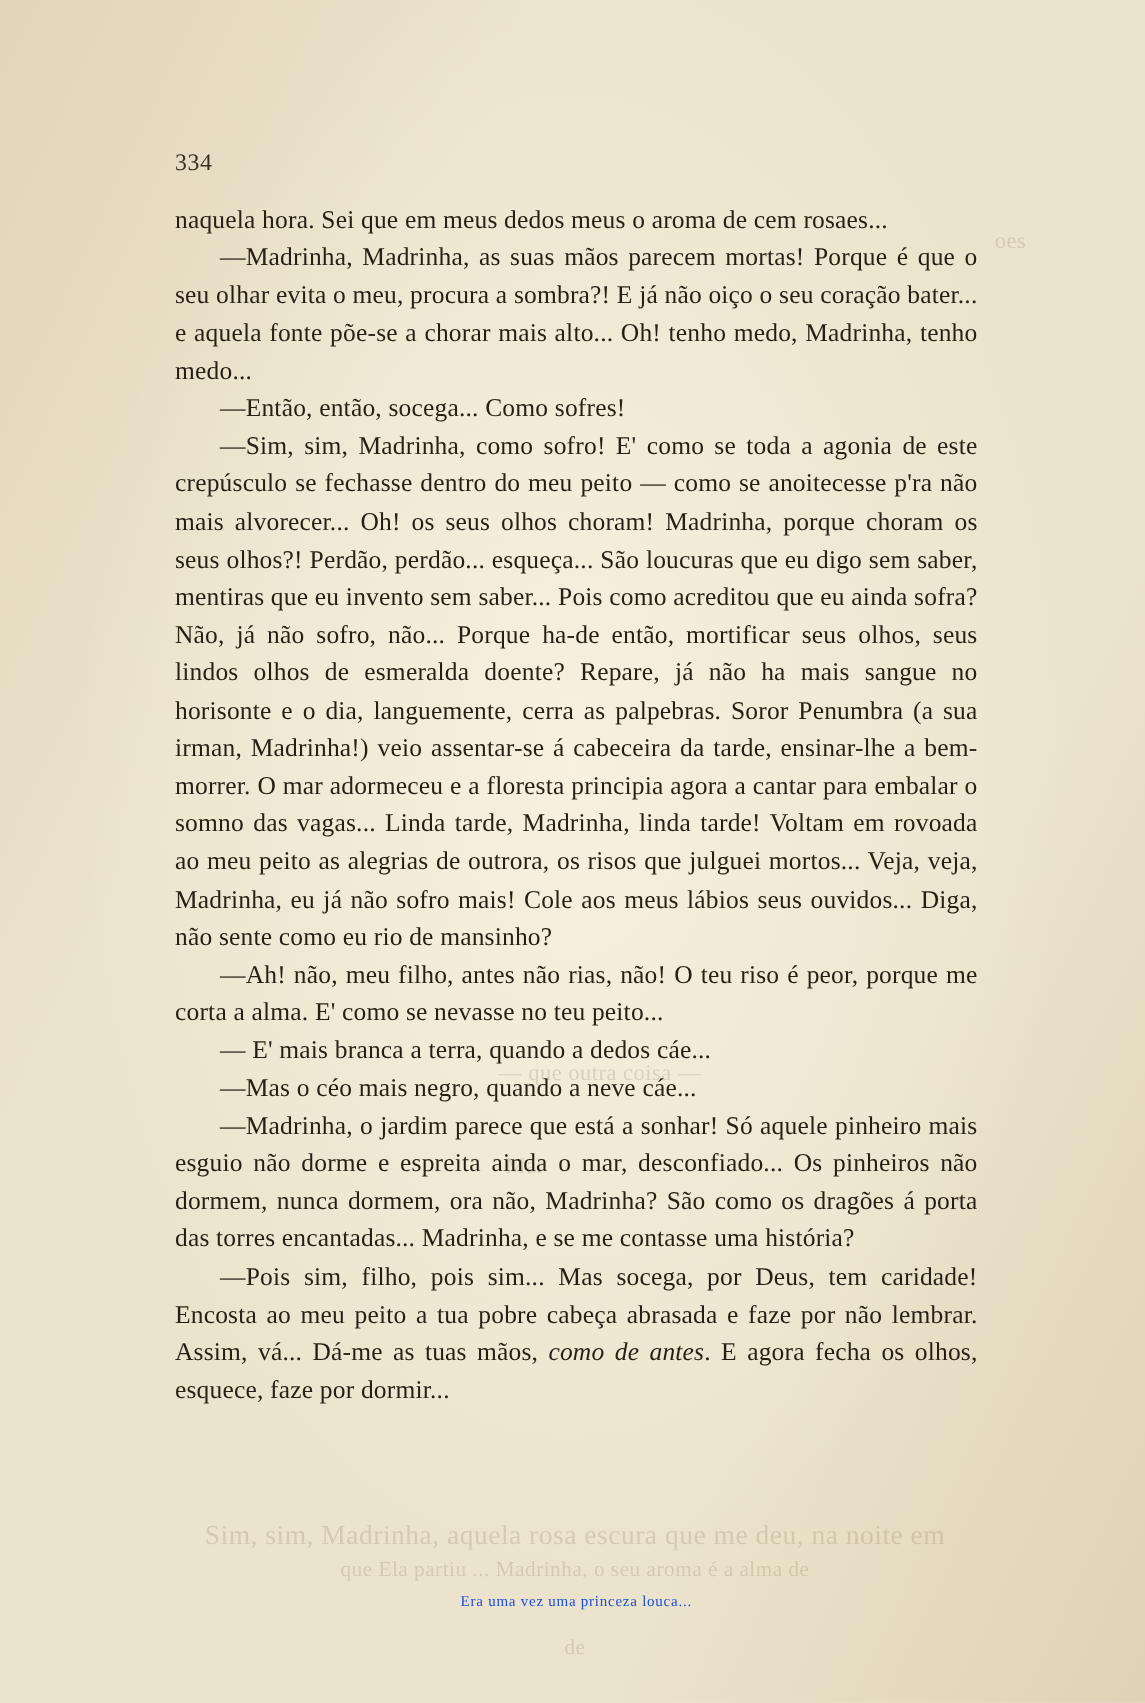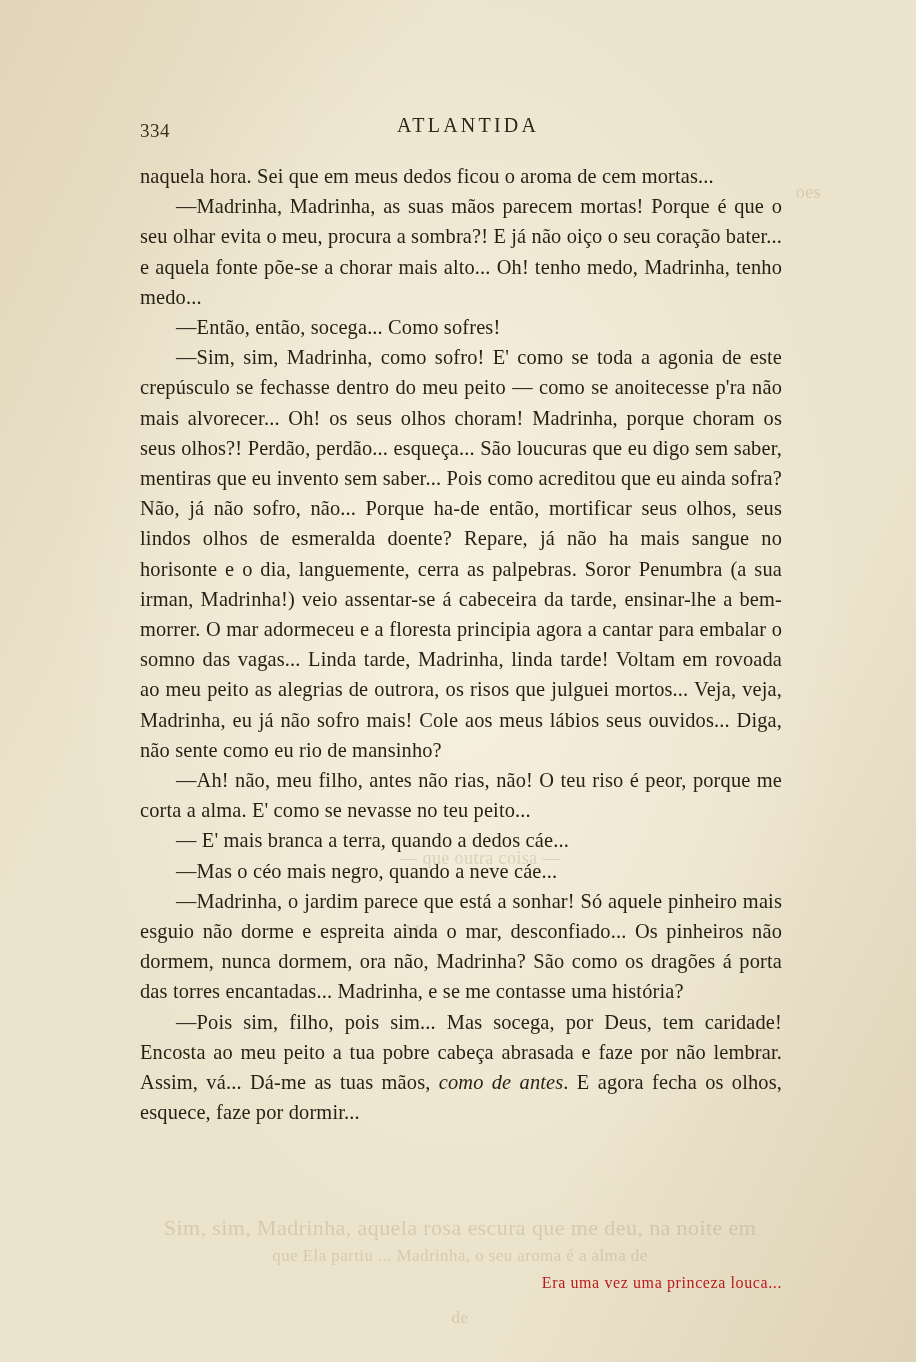--- a/index.html
+++ b/index.html
@@ -72,24 +72,24 @@
     text-indent: 0;
   }
   .body-text p.dash {
     text-indent: 36px;
   }
   .colophon {
     position: absolute;
     top: 1256px;
     left: 140px;
     width: 642px;
-    text-align: right;
-    font-size: 16px;
+    text-align: center;
+    font-size: 12px;
     letter-spacing: 0.6px;
-    color: #b91c1c;
+    color: #1d4ed8;
   }
   
   .bleed {
     position: absolute;
     color: rgba(120,104,72,0.20);
     font-size: 18px;
     line-height: 28px;
     letter-spacing: 0.4px;
     pointer-events: none;
     user-select: none;
@@ -104,29 +104,28 @@
 </style>
 </head>
 <body>
 
 <div class="paper"></div>
 
 <div class="page">
 
   <div class="header">
     <div class="folio">334</div>
-    <div class="running-title">ATLANTIDA</div>
   </div>
 
   <div class="bleed b1">oes</div>
   <div class="bleed b2">— que outra coisa —</div>
   <div class="bleed b3">Mar</div>
 
   <div class="body-text">
-    <p class="flush">naquela hora. Sei que em meus dedos ficou o aroma de cem mortas...</p>
+    <p class="flush">naquela hora. Sei que em meus dedos meus o aroma de cem rosaes...</p>
     <p class="dash">—Madrinha, Madrinha, as suas mãos parecem mortas! Porque é que o seu olhar evita o meu, procura a sombra?! E já não oiço o seu coração bater... e aquela fonte põe-se a chorar mais alto... Oh! tenho medo, Madrinha, tenho medo...</p>
     <p class="dash">—Então, então, socega... Como sofres!</p>
     <p class="dash">—Sim, sim, Madrinha, como sofro! E' como se toda a agonia de este crepúsculo se fechasse dentro do meu peito — como se anoitecesse p'ra não mais alvorecer... Oh! os seus olhos choram! Madrinha, porque choram os seus olhos?! Perdão, perdão... esqueça... São loucuras que eu digo sem saber, mentiras que eu invento sem saber... Pois como acreditou que eu ainda sofra? Não, já não sofro, não... Porque ha-de então, mortificar seus olhos, seus lindos olhos de esmeralda doente? Repare, já não ha mais sangue no horisonte e o dia, languemente, cerra as palpebras. Soror Penumbra (a sua irman, Madrinha!) veio assentar-se á cabeceira da tarde, ensinar-lhe a bem-morrer. O mar adormeceu e a floresta principia agora a cantar para embalar o somno das vagas... Linda tarde, Madrinha, linda tarde! Voltam em rovoada ao meu peito as alegrias de outrora, os risos que julguei mortos... Veja, veja, Madrinha, eu já não sofro mais! Cole aos meus lábios seus ouvidos... Diga, não sente como eu rio de mansinho?</p>
     <p class="dash">—Ah! não, meu filho, antes não rias, não! O teu riso é peor, porque me corta a alma. E' como se nevasse no teu peito...</p>
     <p class="dash">— E' mais branca a terra, quando a dedos cáe...</p>
     <p class="dash">—Mas o céo mais negro, quando a neve cáe...</p>
     <p class="dash">—Madrinha, o jardim parece que está a sonhar! Só aquele pinheiro mais esguio não dorme e espreita ainda o mar, desconfiado... Os pinheiros não dormem, nunca dormem, ora não, Madrinha? São como os dragões á porta das torres encantadas... Madrinha, e se me contasse uma história?</p>
     <p class="dash">—Pois sim, filho, pois sim... Mas socega, por Deus, tem caridade! Encosta ao meu peito a tua pobre cabeça abrasada e faze por não lembrar. Assim, vá... Dá-me as tuas mãos, <em class="it">como de antes</em>. E agora fecha os olhos, esquece, faze por dormir...</p>
   </div>
 

